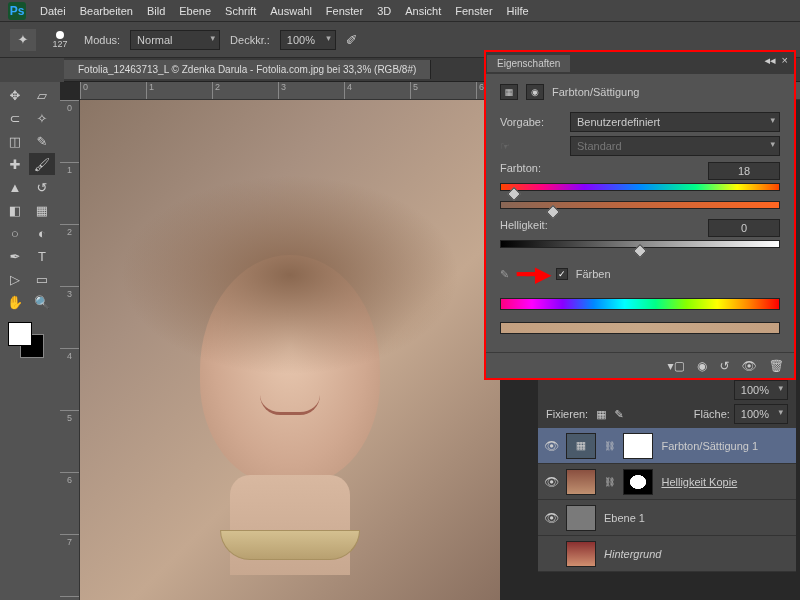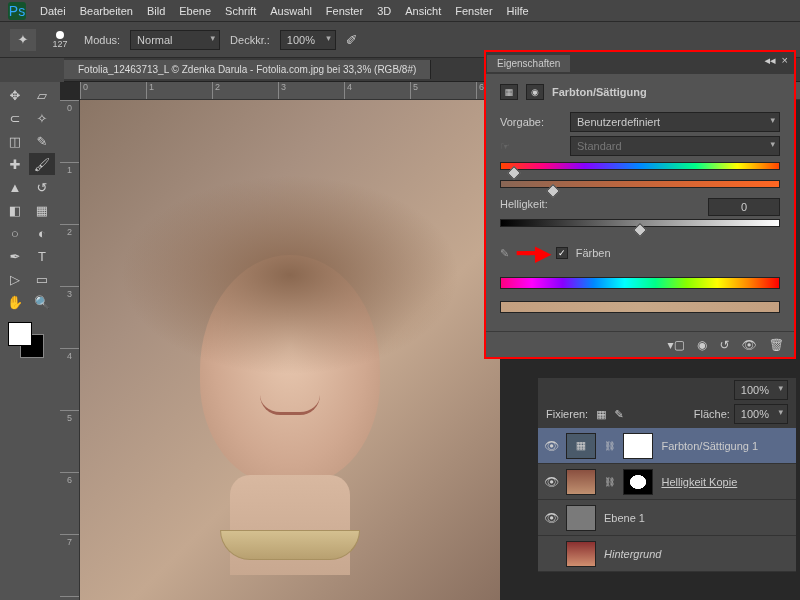--- a/index.html
+++ b/index.html
@@ -1,18 +1,18 @@
 <!DOCTYPE html>
 <html><head>
 <meta charset="utf-8">
 <style>
 *{margin:0;padding:0;box-sizing:border-box;font-family:Tahoma,Arial,sans-serif;font-size:11px;color:#ccc;user-select:none}
 body{background:#464646;width:800px;height:600px;overflow:hidden;position:relative}
 .menubar{background:#464646;height:22px;display:flex;align-items:center;padding:0 8px;gap:14px;border-bottom:1px solid #2a2a2a}
-.menubar .ps{width:18px;height:18px;background:#14532d;border-radius:3px;display:flex;align-items:center;justify-content:center;color:#31a8ff;font-weight:normal;font-size:14px}
+.menubar .ps{width:18px;height:18px;background:#14532d;border-radius:3px;display:flex;align-items:center;justify-content:center;color:#31a8ff;font-weight:bold;font-size:12px}
 .menubar span{color:#e0e0e0;cursor:default}
 .optbar{background:#464646;height:36px;display:flex;align-items:center;padding:0 10px;gap:10px;border-bottom:1px solid #2a2a2a}
 .brush-prev{width:28px;height:28px;display:flex;flex-direction:column;align-items:center;justify-content:center}
 .brush-prev .dot{width:8px;height:8px;background:#fff;border-radius:50%}
 .brush-prev .num{font-size:9px;color:#ccc}
 .combo{background:#3a3a3a;border:1px solid #222;padding:2px 18px 2px 6px;position:relative;min-width:90px;height:20px;display:flex;align-items:center}
 .combo::after{content:"▾";position:absolute;right:4px;top:2px;font-size:9px;color:#aaa}
 .label{color:#ccc}
 .tabbar{background:#3a3a3a;height:24px;display:flex;align-items:center;border-bottom:1px solid #222;margin-left:64px}
 .tab{background:#535353;padding:4px 14px;font-size:10px;color:#ddd;border-right:1px solid #222}
@@ -190,31 +190,35 @@
     <div class="ptab">Eigenschaften</div>
     <div class="ctrls">
         <span>◂◂</span>
         <span>×</span>
       </div>
   </div>
   <div class="panel-body">
     <div class="panel-title">
       <span class="tiny-icon">▦</span>
       <span class="tiny-icon">◉</span>
-      <span style="font-weight:bold">Farbton/Sättigung</span>
+      <span style="font-weight:normal">Farbton/Sättigung</span>
     </div>
     <div class="prow">
       <span class="plabel">Vorgabe:</span>
       <div class="combo">Benutzerdefiniert</div>
     </div>
     <div class="prow">
       <span class="plabel disabled">☞</span>
       <div class="combo disabled">Standard</div>
     </div>
     <div class="slider-row">
+      <div class="head">
+          <span>Farbton:</span>
+          <div class="valbox">18</div>
+        </div>
       <div class="slider">
           <div class="track hue-grad"></div>
           <div class="thumb" style="left:5%"></div>
         </div>
     </div>
     <div class="slider-row">
       <div class="slider">
           <div class="track sat-grad"></div>
           <div class="thumb" style="left:19%"></div>
         </div>

